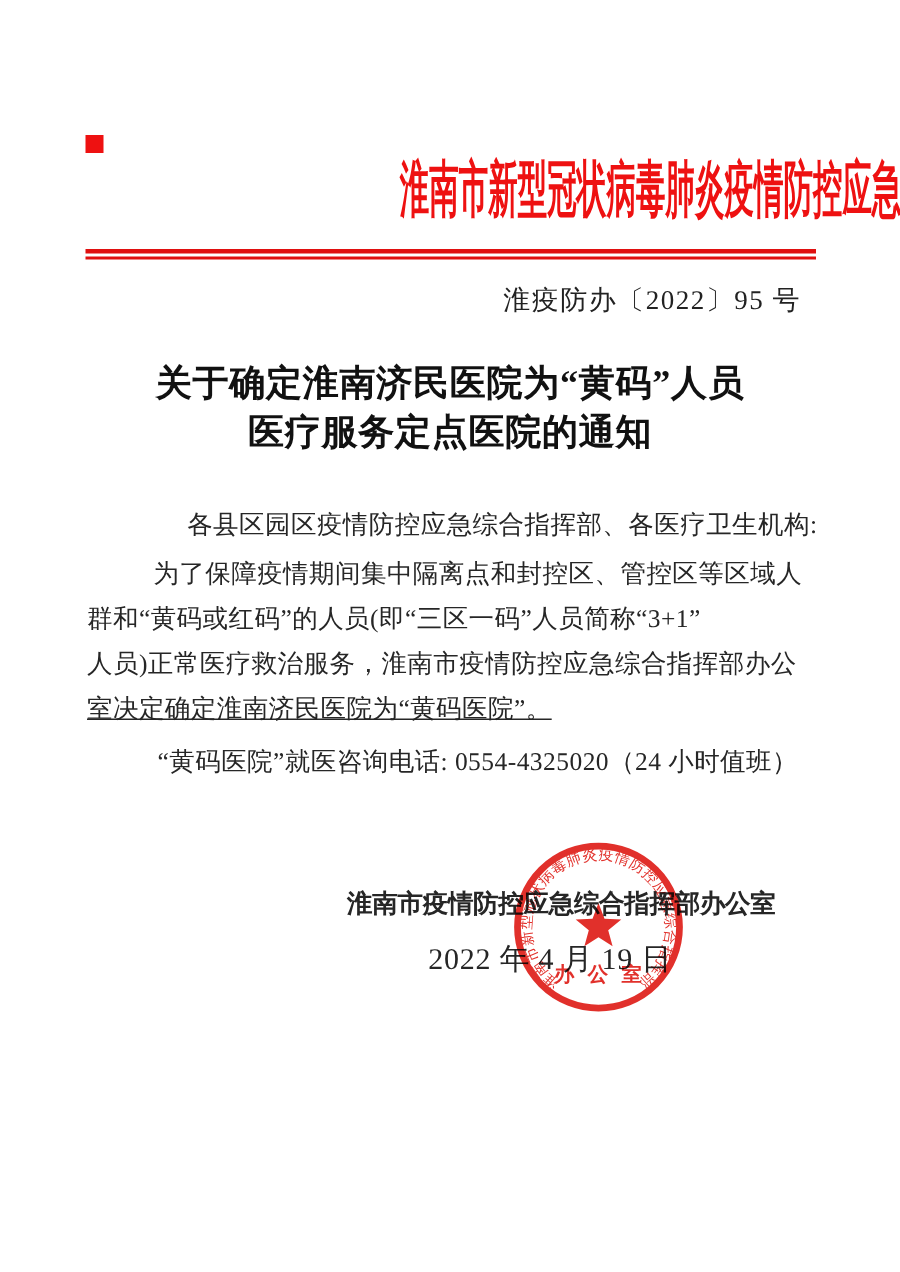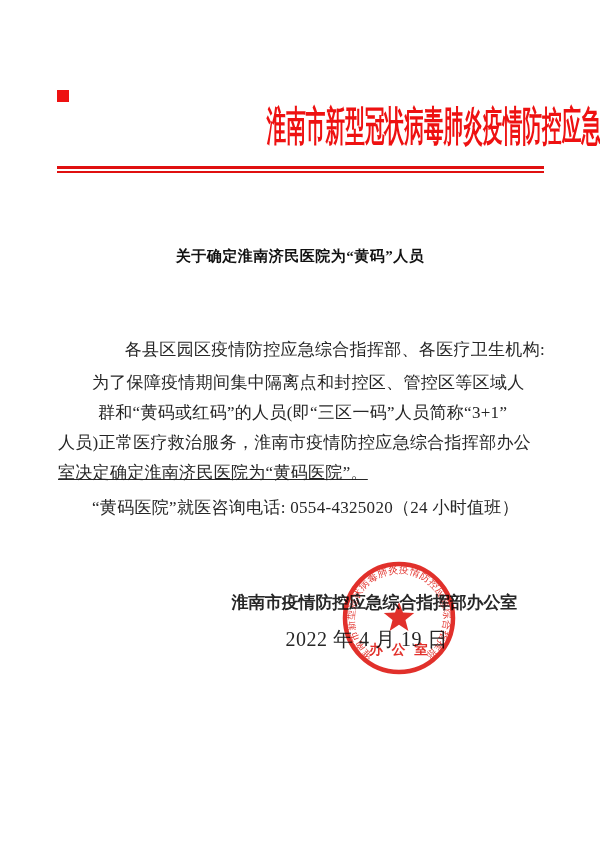--- a/index.html
+++ b/index.html
@@ -25,30 +25,30 @@
   
   .red-rule{
     position:absolute;left:57px;top:166px;width:487px;height:7px;
     box-sizing:border-box;border-top:3.5px solid var(--rule-red);
     border-bottom:2px solid var(--rule-red);
   }
   .doc-number{
     position:absolute;right:66px;top:188px;font-size:18px;letter-spacing:1px;color:#222;
   }
   .doc-title{position:absolute;left:0;top:240px;width:600px;text-align:center;color:#111;}
-  .title-line{font-size:15px;font-weight:bold;line-height:33px;letter-spacing:0.5px;}
+  .title-line{font-size:24px;font-weight:bold;line-height:33px;letter-spacing:0.5px;}
   .body-text{position:absolute;left:58px;top:0;width:487px;}
   .body-line{
     position:absolute;left:0;width:487px;font-size:17px;line-height:22px;
     letter-spacing:0.3px;white-space:nowrap;color:var(--text);
   }
-  .body-line.indent{text-indent:2em;}
+  .body-line.indent{text-indent:2em;text-align:center;}
   .bl-0{top:339px;text-align:right;}
   .bl-1{top:372px;}
-  .bl-2{top:402px;margin-left:40px;}
+  .bl-2{top:402px;}
   .bl-3{top:432px;}
   .bl-4{top:462px;text-decoration:underline;}
   .bl-5{top:497px;}
   .sig-org{
     position:absolute;right:83px;top:591px;font-size:17px;letter-spacing:-0.2px;color:var(--text);font-weight:bold;
   }
   .sig-date{
     position:absolute;right:152px;top:626px;font-size:20px;letter-spacing:0.5px;color:var(--text);
   }
   .stamp{
@@ -65,23 +65,25 @@
 <div class="page">
 
   <div class="reg-mark"></div>
 
   <div class="org-name">
     <span class="org-name-inner">淮南市新型冠状病毒肺炎疫情防控应急综合指挥部办公室</span>
   </div>
 
   <div class="red-rule"></div>
 
+  <div class="doc-number">淮疫防办〔2022〕95 号</div>
 
   <div class="doc-title">
     <div class="title-line">关于确定淮南济民医院为“黄码”人员</div>
+    <div class="title-line">医疗服务定点医院的通知</div>
   </div>
 
   <div class="body-text">
     <div class="body-line bl-0">各县区园区疫情防控应急综合指挥部、各医疗卫生机构:</div>
     <div class="body-line bl-1 indent">为了保障疫情期间集中隔离点和封控区、管控区等区域人</div>
     <div class="body-line bl-2">群和“黄码或红码”的人员(即“三区一码”人员简称“3+1”</div>
     <div class="body-line bl-3">人员)正常医疗救治服务，淮南市疫情防控应急综合指挥部办公</div>
     <div class="body-line bl-4">室决定确定淮南济民医院为“黄码医院”。</div>
     <div class="body-line bl-5 indent">“黄码医院”就医咨询电话: 0554-4325020（24 小时值班）</div>
   </div>

